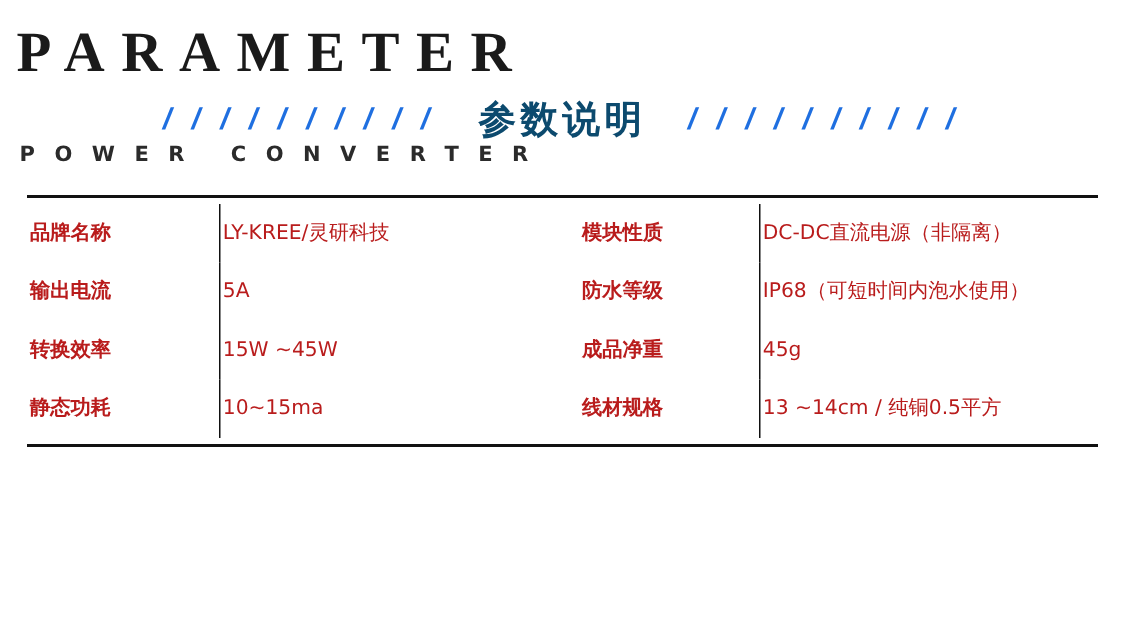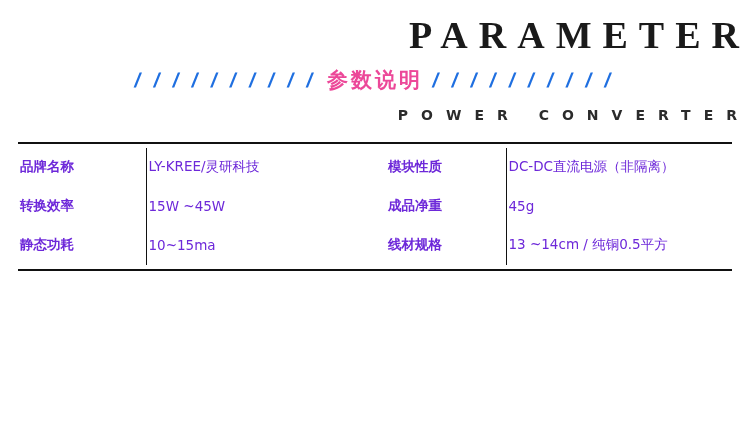--- a/index.html
+++ b/index.html
@@ -15,21 +15,21 @@
   }
   .page {
     position: relative;
     width: 750px;
     height: 429px;
     background: #ffffff;
   }
 
   
   .header {
-    text-align: right;
+    text-align: left;
     padding-top: 16px;
   }
   .title-main {
     font-family: "Liberation Serif", serif;
     font-weight: bold;
     font-size: 38px;
     letter-spacing: 11px;
     color: #1a1a1a;
     line-height: 1.05;
     padding-left: 11px;
@@ -46,30 +46,29 @@
     color: #1f6fe0;
     font-size: 20px;
     font-weight: bold;
     letter-spacing: 4px;
     font-family: "Liberation Sans", sans-serif;
     line-height: 1;
     transform: skewX(-12deg);
     white-space: nowrap;
   }
   .title-cn {
-    color: #ec4899;
-    font-size: 21px;
+    color: #0c4a6e;
+    font-size: 25px;
     font-weight: bold;
     letter-spacing: 3px;
-    margin: 0 10px;
+    margin: 0 28px;
     font-family: "DejaVu Sans", sans-serif;
     white-space: nowrap;
   }
   .title-sub-en {
-    margin-top: 12px;
     font-size: 14px;
     font-weight: bold;
     letter-spacing: 13px;
     color: #2b2b2b;
     padding-left: 13px;
     font-family: "DejaVu Sans", sans-serif;
   }
 
   
   .table-wrap {
@@ -80,21 +79,21 @@
   }
   table.spec {
     width: 100%;
     border-collapse: collapse;
     table-layout: fixed;
   }
   table.spec td {
     padding: 6px 2px 6px 2px;
     vertical-align: middle;
     font-size: 13.5px;
-    color: #6d28d9;
+    color: #b91c1c;
     font-family: "DejaVu Sans", sans-serif;
     height: 27px;
   }
   td.label {
     font-weight: bold;
     white-space: nowrap;
   }
   td.value {
     border-left: 1.5px solid #111;
     padding-left: 9px;
@@ -131,20 +130,26 @@
           <col class="c4">
       </colgroup>
       <tbody>
         <tr>
           <td class="label lbl-left">品牌名称</td>
           <td class="value">LY-KREE/灵研科技</td>
           <td class="label lbl-right">模块性质</td>
           <td class="value">DC-DC直流电源（非隔离）</td>
         </tr>
         <tr>
+          <td class="label lbl-left">输出电流</td>
+          <td class="value">5A</td>
+          <td class="label lbl-right">防水等级</td>
+          <td class="value">IP68（可短时间内泡水使用）</td>
+        </tr>
+        <tr>
           <td class="label lbl-left">转换效率</td>
           <td class="value">15W ~45W</td>
           <td class="label lbl-right">成品净重</td>
           <td class="value">45g</td>
         </tr>
         <tr>
           <td class="label lbl-left">静态功耗</td>
           <td class="value">10~15ma</td>
           <td class="label lbl-right">线材规格</td>
           <td class="value">13 ~14cm / 纯铜0.5平方</td>

